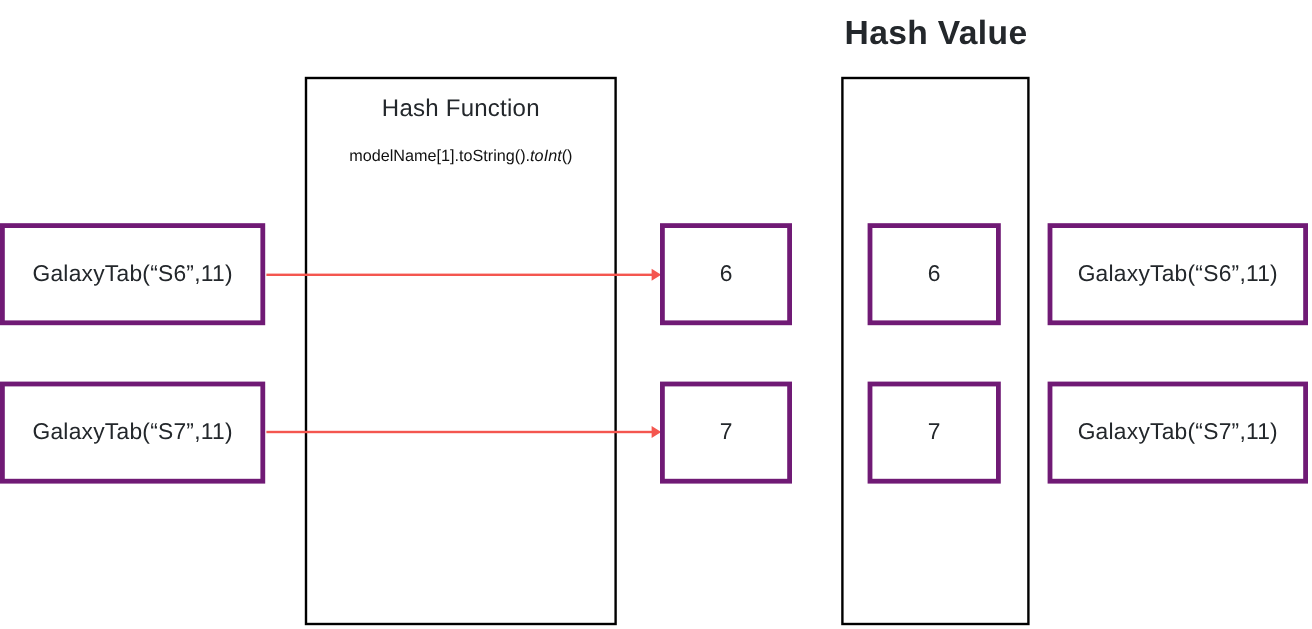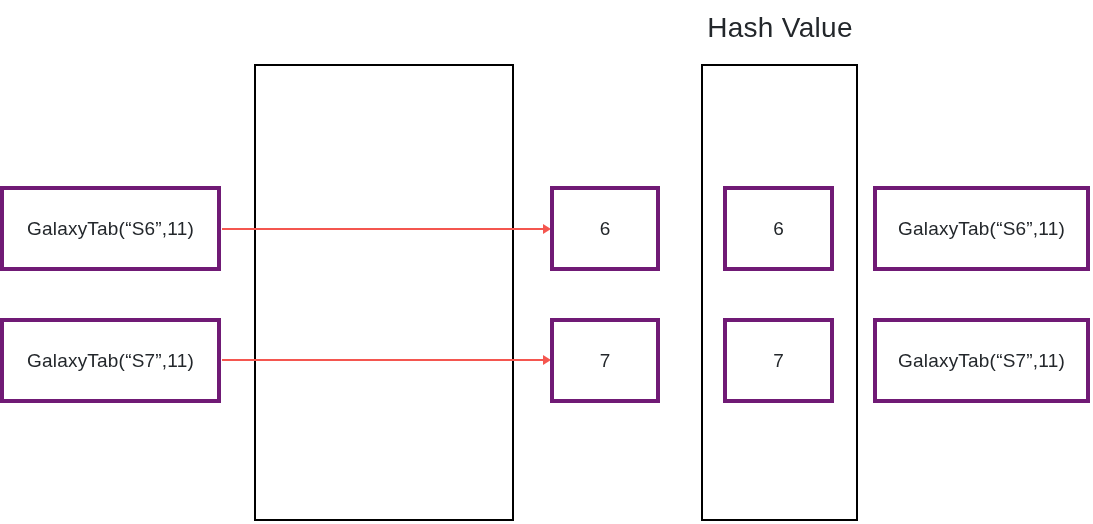--- a/index.html
+++ b/index.html
@@ -91,25 +91,27 @@
     border-top: 5px solid transparent;
     border-bottom: 5px solid transparent;
     border-left: 8px solid #f4564f;
   }
 </style>
 </head>
 <body>
 
 <div id="canvas">
 
-  <div class="heading big" style="left:660px; top:12px; width:240px;">Hash Value</div>
+  <div class="heading big" style="left:660px; top:12px; width:240px;font-weight:bold;">Hash Value</div>
 
+  <div class="heading mid" style="left:254px; top:80px; width:260px;">Hash Function</div>
 
   <div class="container-box" style="left:254px; top:64px; width:260px; height:457px;"></div>
 
+  <div class="formula" style="left:254px; top:122px; width:260px;"><span>modelName[1].toString().</span><span class="ital">toInt</span><span>()</span></div>
 
   <div class="container-box" style="left:701px; top:64px; width:157px; height:457px;"></div>
 
   <div class="box" style="left:0px; top:186px; width:221px; height:85px;">
     <span class="entry-label">GalaxyTab(“S6”,11)</span>
   </div>
 
   <div class="arrow-line" style="left:222px; top:228px; width:325px;"></div>
   <div class="arrow-head" style="left:543px; top:224px;"></div>
 

